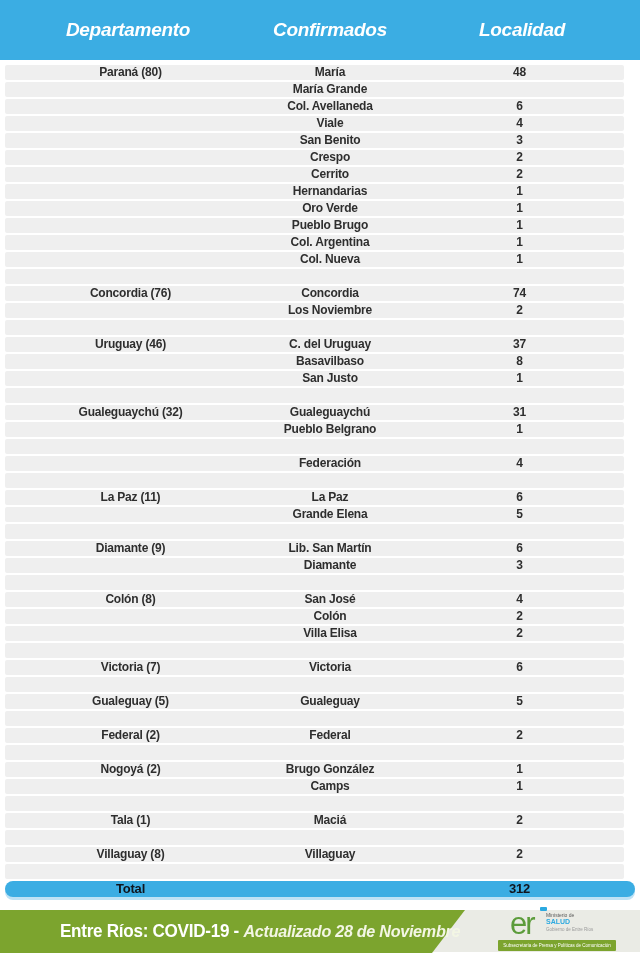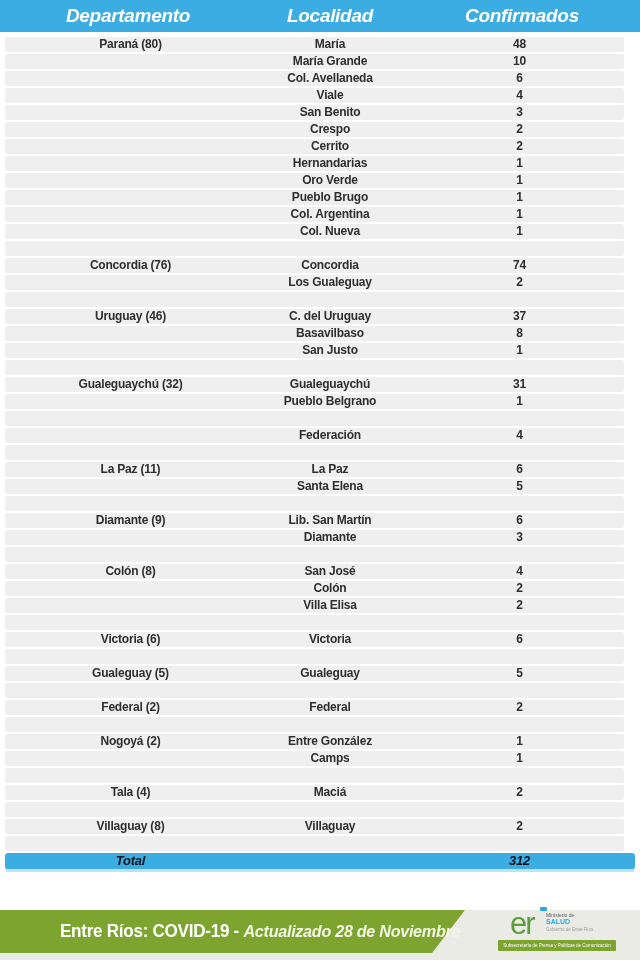--- a/index.html
+++ b/index.html
@@ -2,51 +2,50 @@
 <html style="--accent-blue: #3BADE3; --row-gray: #EFEFEF; --text-dark: #2E2E2E; --green: #7CA42E; --footer-bg: #EAEBE5; --logo-green: #5C9C3B; --logo-blue: #2BA9E0;"><head>
 <meta charset="utf-8">
 <style>
   html,body{margin:0;padding:0;}
   body{
     width:640px;height:960px;background:#ffffff;position:relative;overflow:hidden;
     font-family:"Liberation Sans",sans-serif;
   }
   
   .header{
-    height:32px;background:var(--accent-blue,#3BADE3);
+    height:60px;background:var(--accent-blue,#3BADE3);
     display:grid;grid-template-columns:256px 148px 236px;align-items:center;
   }
   .header .hcell{
     text-align:center;color:#ffffff;font-weight:bold;font-style:italic;
     font-size:19px;letter-spacing:-0.3px;
   }
   
   .table-body{padding:5px 16px 0 5px;}
   .stripe{
     height:15px;margin-bottom:2px;background:var(--row-gray,#EFEFEF);
     border-radius:2px;display:grid;grid-template-columns:251px 148px 231px;
   }
   .stripe .cell{
     text-align:center;font-size:12px;font-weight:bold;line-height:15px;
     color:var(--text-dark,#2E2E2E);letter-spacing:-0.2px;white-space:nowrap;
   }
   
   .total-row{
     margin:1px 5px 0 5px;height:16px;background:var(--accent-blue,#3BADE3);
-    border-radius:3px;display:grid;grid-template-columns:251px 148px 231px;
+    border-radius:8px;display:grid;grid-template-columns:251px 148px 231px;
     box-shadow:0 3px 0 #BEE2F5;
-    font-style:italic;
   }
   .total-row .cell{
     text-align:center;font-size:13px;font-weight:bold;line-height:16px;
     color:#10151E;letter-spacing:-0.2px;
   }
   
   .footer{
-    position:absolute;left:0;top:910px;width:640px;height:50px;
+    position:absolute;left:0;top:910px;width:640px;height:42px;
     background:var(--footer-bg,#EAEBE5);
   }
   .footer-green{
     position:absolute;left:0;top:0;width:465px;height:43px;
     background:var(--green,#7CA42E);
     clip-path:polygon(0 0,100% 0,calc(100% - 33px) 100%,0 100%);
   }
   .footer-title{
     position:absolute;left:60px;top:0;height:43px;line-height:43px;white-space:nowrap;
     transform:scaleX(0.95);transform-origin:left center;
@@ -72,34 +71,33 @@
     background:var(--green,#7CA42E);border-radius:1px;
     color:#ffffff;font-size:4.5px;line-height:11px;text-align:center;
     white-space:nowrap;overflow:hidden;
   }
 </style>
 </head>
 <body>
 
 <div class="header">
   <span class="hcell">Departamento</span>
+  <span class="hcell">Confirmados</span>
   <span class="hcell">Localidad</span>
-  <span class="hcell">Confirmados</span>
 </div>
 
 <div class="table-body" id="table-body">
     <div class="stripe">
       <span class="cell dept">Paraná (80)</span>
       <span class="cell loc">María</span>
       <span class="cell num">48</span>
     </div>
     <div class="stripe">
       <span class="cell dept"></span>
       <span class="cell loc">María Grande</span>
-      <span class="cell num">10</span>
     </div>
     <div class="stripe">
       <span class="cell dept"></span>
       <span class="cell loc">Col. Avellaneda</span>
       <span class="cell num">6</span>
     </div>
     <div class="stripe">
       <span class="cell dept"></span>
       <span class="cell loc">Viale</span>
       <span class="cell num">4</span>
@@ -145,21 +143,21 @@
       <span class="cell num">1</span>
     </div>
     <div class="stripe"></div>
     <div class="stripe">
       <span class="cell dept">Concordia (76)</span>
       <span class="cell loc">Concordia</span>
       <span class="cell num">74</span>
     </div>
     <div class="stripe">
       <span class="cell dept"></span>
-      <span class="cell loc">Los Gualeguay</span>
+      <span class="cell loc">Los Noviembre</span>
       <span class="cell num">2</span>
     </div>
     <div class="stripe"></div>
     <div class="stripe">
       <span class="cell dept">Uruguay (46)</span>
       <span class="cell loc">C. del Uruguay</span>
       <span class="cell num">37</span>
     </div>
     <div class="stripe">
       <span class="cell dept"></span>
@@ -189,21 +187,21 @@
       <span class="cell num">4</span>
     </div>
     <div class="stripe"></div>
     <div class="stripe">
       <span class="cell dept">La Paz (11)</span>
       <span class="cell loc">La Paz</span>
       <span class="cell num">6</span>
     </div>
     <div class="stripe">
       <span class="cell dept"></span>
-      <span class="cell loc">Santa Elena</span>
+      <span class="cell loc">Grande Elena</span>
       <span class="cell num">5</span>
     </div>
     <div class="stripe"></div>
     <div class="stripe">
       <span class="cell dept">Diamante (9)</span>
       <span class="cell loc">Lib. San Martín</span>
       <span class="cell num">6</span>
     </div>
     <div class="stripe">
       <span class="cell dept"></span>
@@ -221,50 +219,50 @@
       <span class="cell loc">Colón</span>
       <span class="cell num">2</span>
     </div>
     <div class="stripe">
       <span class="cell dept"></span>
       <span class="cell loc">Villa Elisa</span>
       <span class="cell num">2</span>
     </div>
     <div class="stripe"></div>
     <div class="stripe">
-      <span class="cell dept">Victoria (6)</span>
+      <span class="cell dept">Victoria (7)</span>
       <span class="cell loc">Victoria</span>
       <span class="cell num">6</span>
     </div>
     <div class="stripe"></div>
     <div class="stripe">
       <span class="cell dept">Gualeguay (5)</span>
       <span class="cell loc">Gualeguay</span>
       <span class="cell num">5</span>
     </div>
     <div class="stripe"></div>
     <div class="stripe">
       <span class="cell dept">Federal (2)</span>
       <span class="cell loc">Federal</span>
       <span class="cell num">2</span>
     </div>
     <div class="stripe"></div>
     <div class="stripe">
       <span class="cell dept">Nogoyá (2)</span>
-      <span class="cell loc">Entre González</span>
+      <span class="cell loc">Brugo González</span>
       <span class="cell num">1</span>
     </div>
     <div class="stripe">
       <span class="cell dept"></span>
       <span class="cell loc">Camps</span>
       <span class="cell num">1</span>
     </div>
     <div class="stripe"></div>
     <div class="stripe">
-      <span class="cell dept">Tala (4)</span>
+      <span class="cell dept">Tala (1)</span>
       <span class="cell loc">Maciá</span>
       <span class="cell num">2</span>
     </div>
     <div class="stripe"></div>
     <div class="stripe">
       <span class="cell dept">Villaguay (8)</span>
       <span class="cell loc">Villaguay</span>
       <span class="cell num">2</span>
     </div>
     <div class="stripe"></div>

